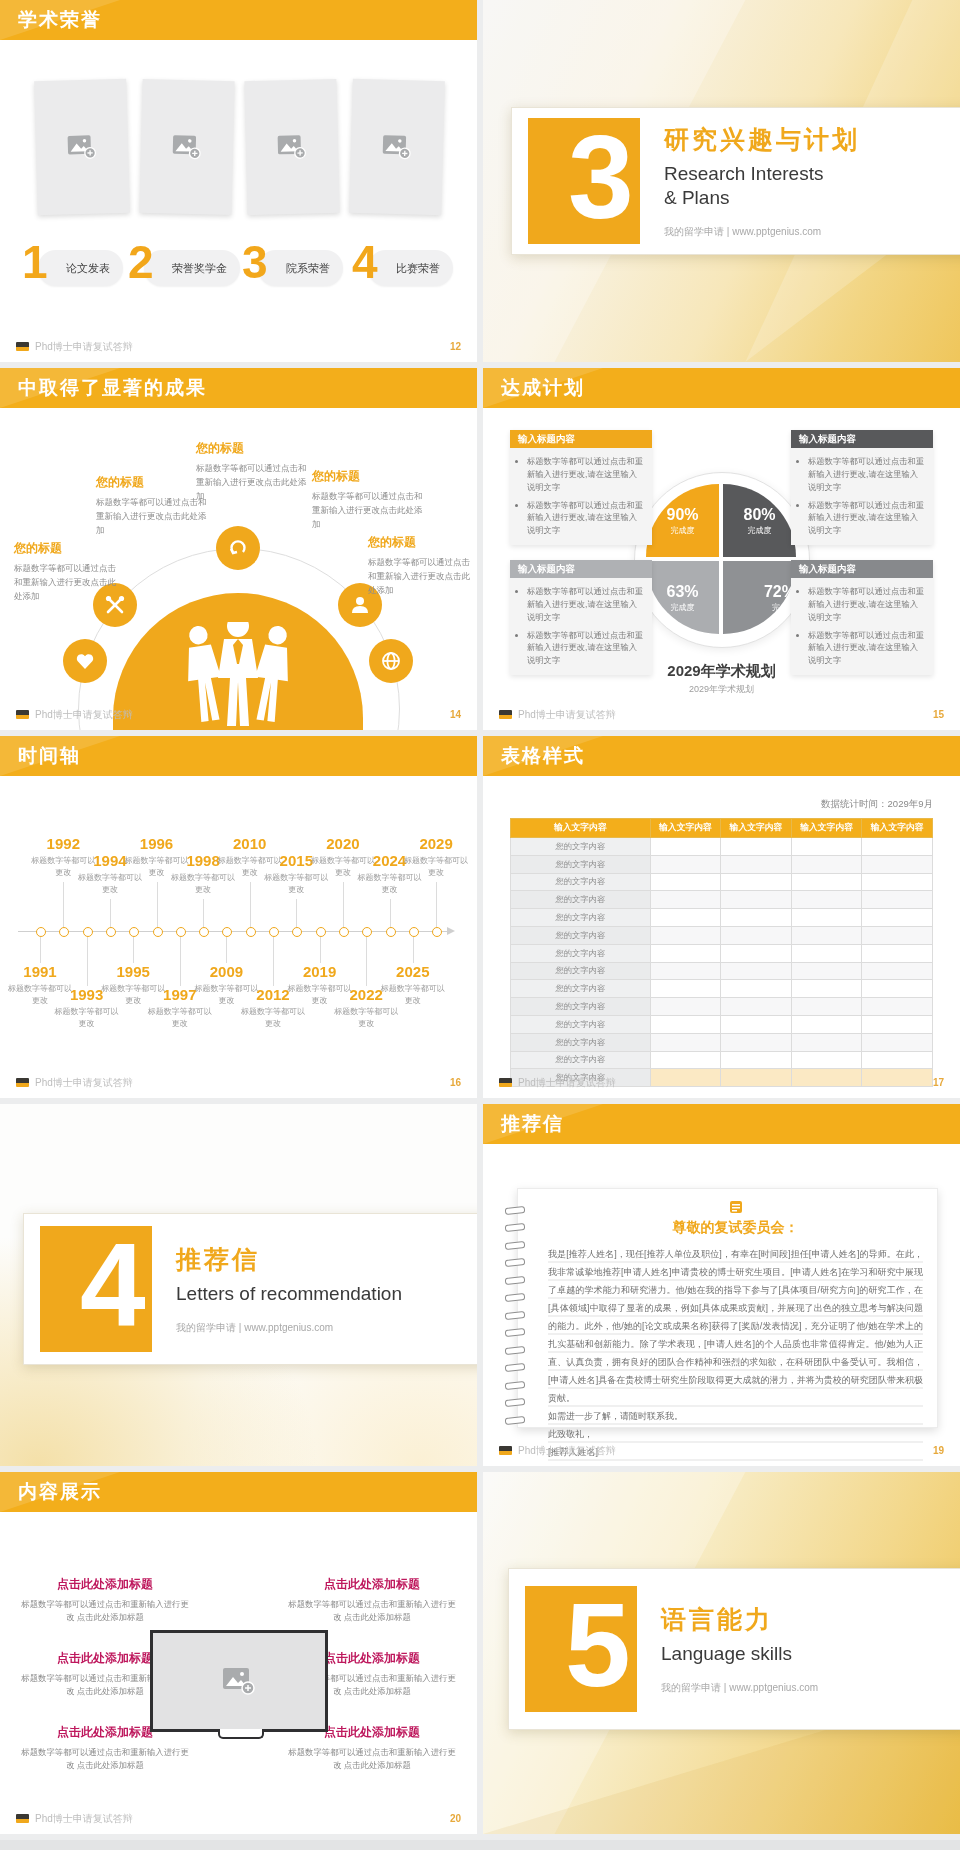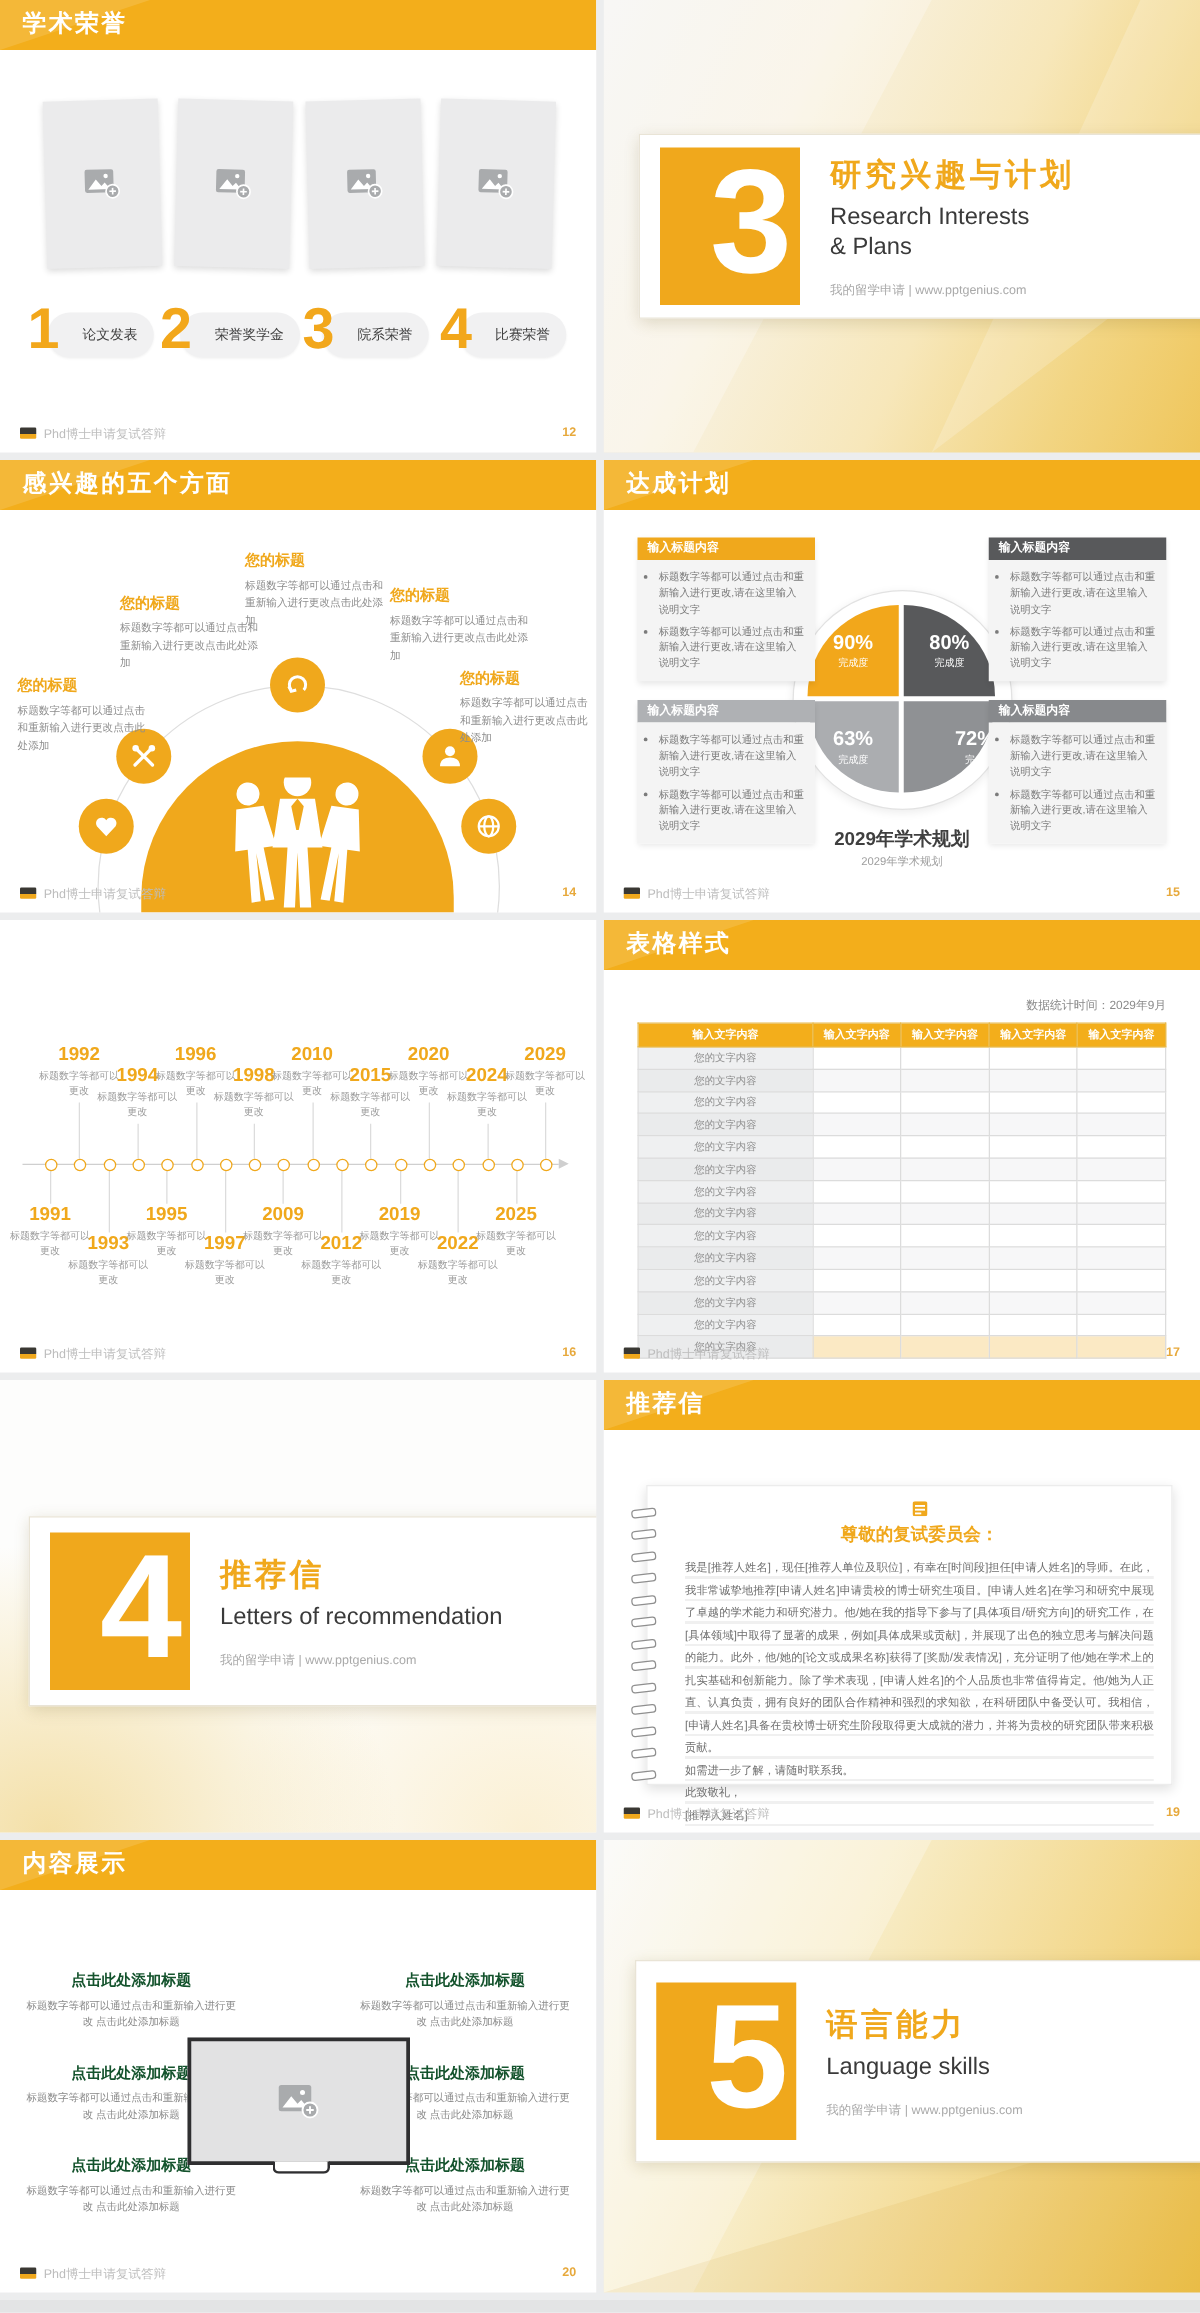--- a/index.html
+++ b/index.html
@@ -127,21 +127,21 @@
     linear-gradient(#fff,#fff) 2px 6px/8px 1.5px no-repeat,
     linear-gradient(#fff,#fff) 2px 9px/5px 1.5px no-repeat,#F0A81C;border-radius:2px;}
   .let-title{font-size:14px;font-weight:bold;color:#F0A81C;}
   .letter-body{font-size:9px;color:#6f6f6f;line-height:18px;text-align:justify;
     background-image:repeating-linear-gradient(to bottom,transparent 0,transparent 16px,#f0f0f0 16px,#f0f0f0 18px);}
   .letter-body p{margin:0;}
   
   .cnt-block{position:absolute;width:172px;text-align:center;}
   .cb0{left:19px;top:104px}.cb1{left:286px;top:104px}.cb2{left:19px;top:178px}
   .cb3{left:286px;top:178px}.cb4{left:19px;top:252px}.cb5{left:286px;top:252px}
-  .cnt-block h4{margin:0 0 5px 0;font-size:12px;color:#14532d;}
+  .cnt-block h4{margin:0 0 5px 0;font-size:12px;color:#be185d;}
   .cnt-block p{margin:0;font-size:8.4px;color:#8a8a8a;line-height:1.6;}
   .tv{position:absolute;left:150px;top:158px;width:172px;height:96px;background:#e2e2e3;
     border:3px solid #2f2f31;display:flex;align-items:center;justify-content:center;z-index:3;}
   .tv-stand{position:absolute;left:218px;top:257px;width:42px;height:8px;background:#fff;
     border:2px solid #2f2f31;border-top:none;border-radius:0 0 5px 5px;z-index:3;}
   .bottom-strip{position:absolute;left:0;top:1840px;width:960px;height:10px;background:#e3e4e5;}
 </style>
 </head>
 <body>
 
@@ -232,21 +232,21 @@
         <div>Research Interests</div>
         <div>&amp; Plans</div>
       </div>
       <div class="cv-tag">我的留学申请 | www.pptgenius.com</div>
     </div>
   </div>
 </div>
 
 <div class="slide c1 r2">
   <div class="tbar">
-    <span>感兴趣的五个方面</span>
+    <span>中取得了显著的成果</span>
   </div>
   <div class="arc"></div>
   <div class="semi">
     <svg width="190" height="108" viewBox="0 0 190 108">
       <g fill="#fff">
         <g transform="translate(60,46) rotate(-8) scale(0.92)">
           <circle cx="0" cy="-36" r="10"></circle>
           <path d="M -12,-24 L 12,-24 L 18,12 L 7,12 L 10,58 L 2,58 L 0,16 L -2,58 L -10,58 L -7,12 L -18,12 Z"></path>
         </g>
         <g transform="translate(130,46) rotate(8) scale(0.92)">
@@ -392,20 +392,23 @@
     <div class="s">2029年学术规划</div>
   </div>
   <div class="sfoot">
     <span class="flagicon"></span>
     <span>Phd博士申请复试答辩</span>
     <span class="pageno">15</span>
   </div>
 </div>
 
 <div class="slide c1 r3">
+  <div class="tbar">
+    <span>时间轴</span>
+  </div>
   <div class="tl-line"></div>
   <div class="tl-arrow"></div>
   <div>
       <div class="tl-node" style="left: 36px;"></div>
       <div class="tl-stem" style="left: 40px; top: 200px; height: 27px;"></div>
       <div class="tl-item" style="left: 8px; top: 228px;">
         <div class="tl-year">1991</div>
         <div class="tl-cap">标题数字等都可以更改</div>
       </div>
       <div class="tl-node" style="left: 59.3px;"></div>

